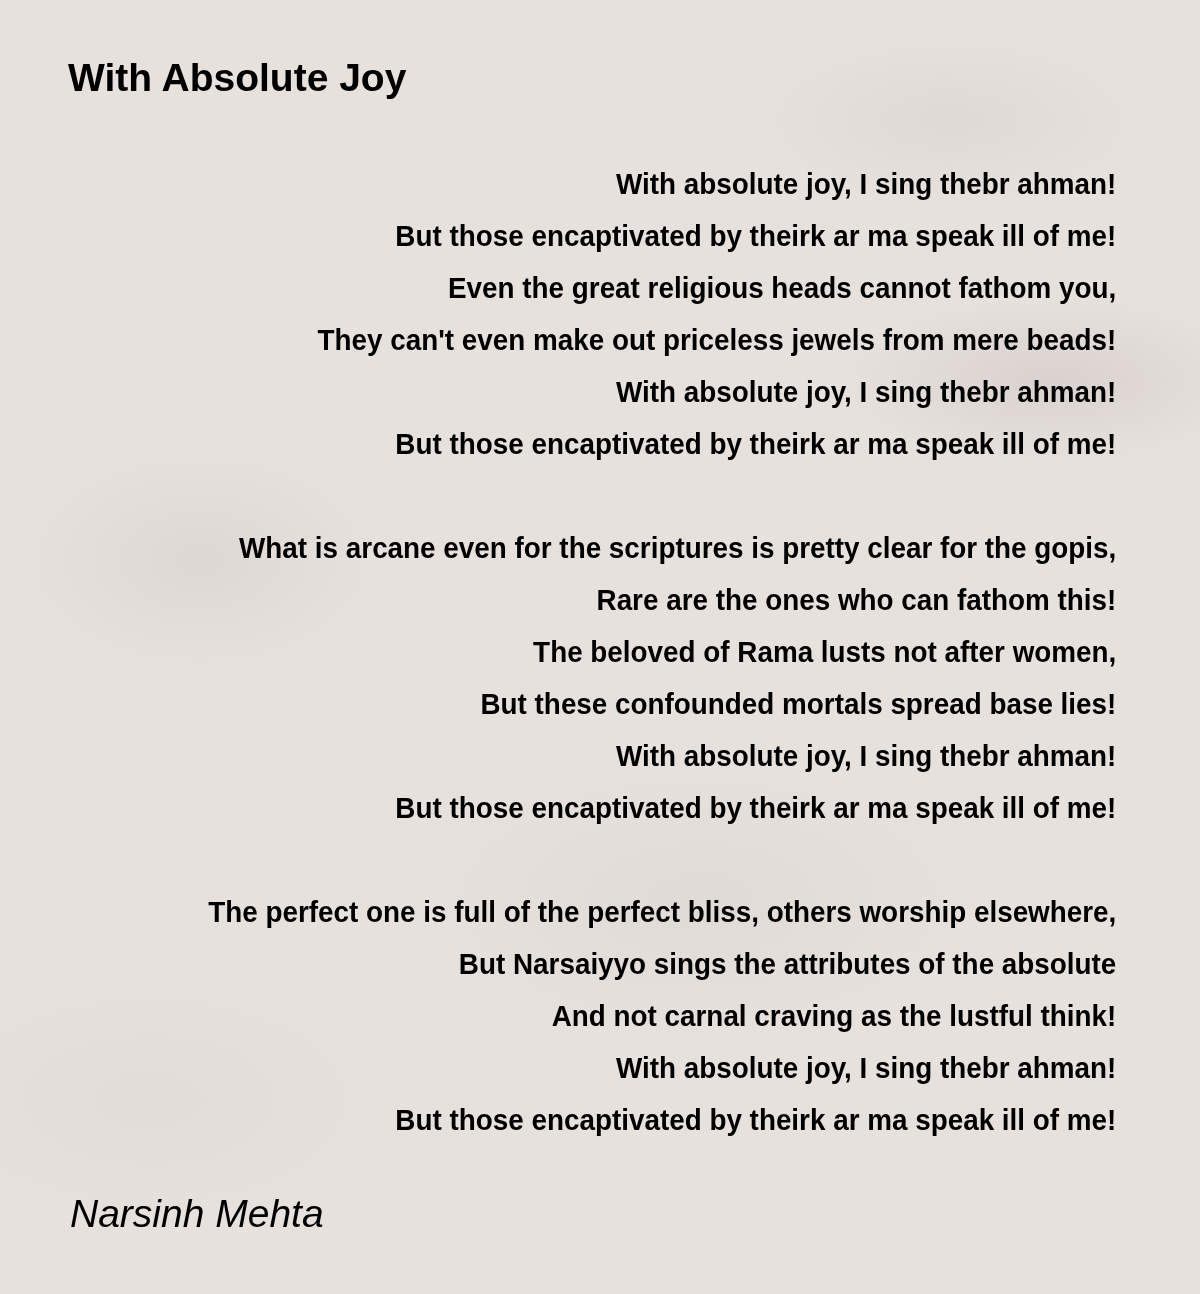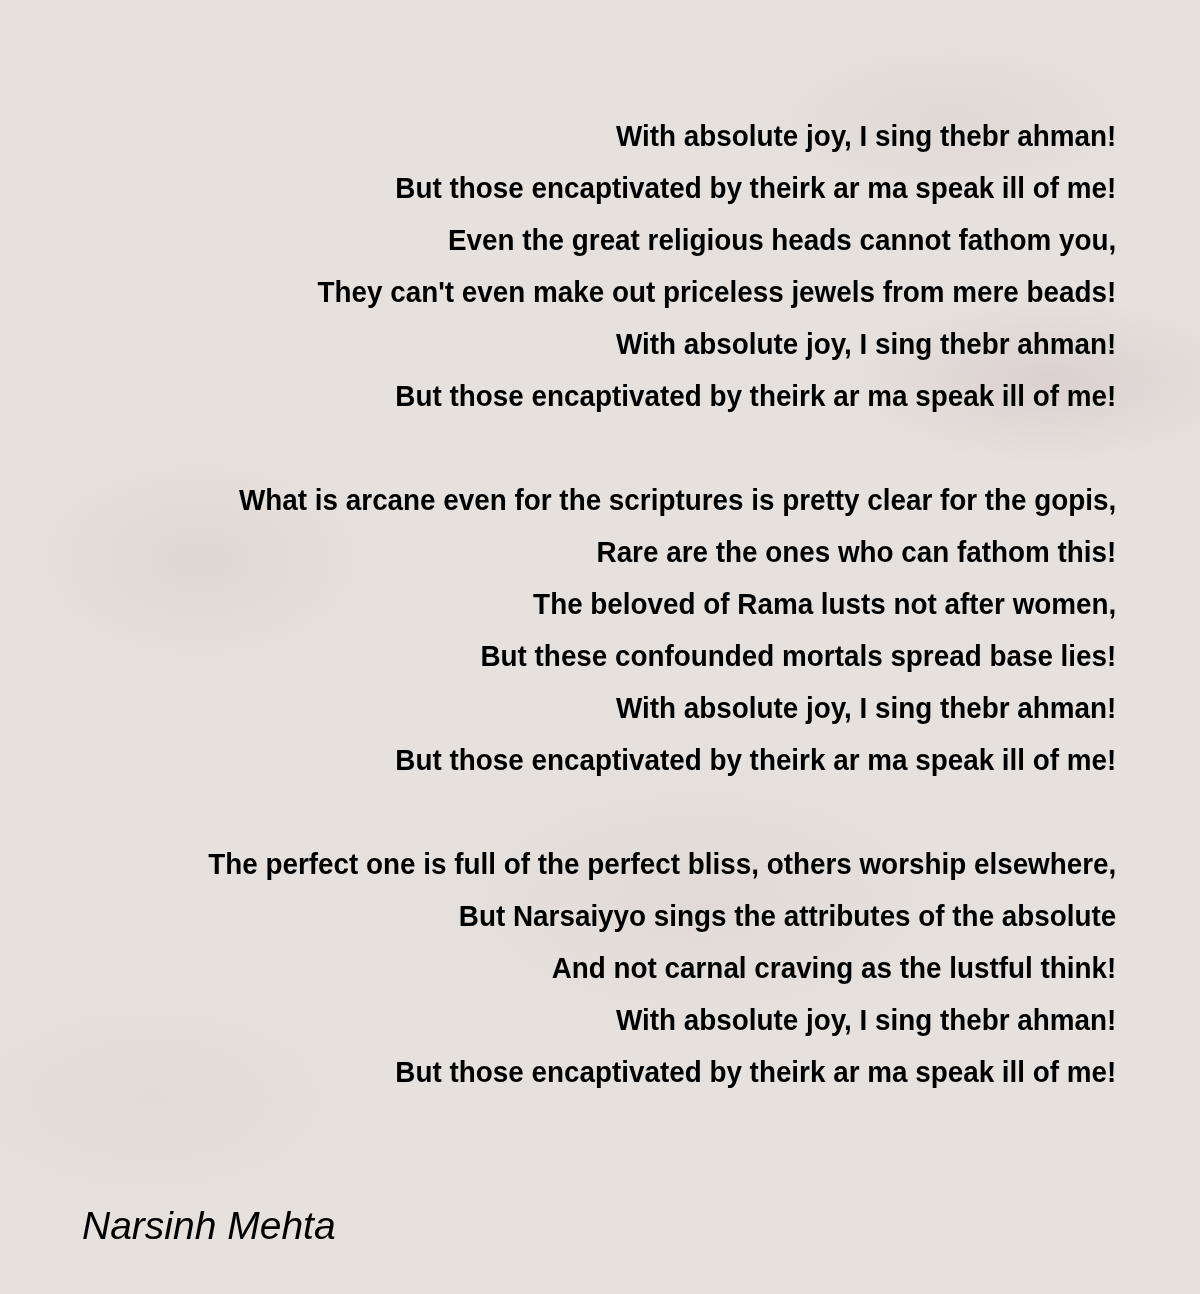--- a/index.html
+++ b/index.html
@@ -51,27 +51,28 @@
       transform: scaleX(0.96);
     }
     .author {
       position: absolute;
       left: 70px;
       top: 1192px;
       font-size: 39px;
       font-style: italic;
       font-weight: normal;
       line-height: 44px;
-      margin: 12px;
+      margin: 0;
     }
   </style>
 </head>
 <body>
 
 <div class="page">
+  <h1 class="title">With Absolute Joy</h1>
 
   <div class="poem">
     <div class="stanza">
       <div class="line">With absolute joy, I sing thebr ahman!</div>
       <div class="line">But those encaptivated by theirk ar ma speak ill of me!</div>
       <div class="line">Even the great religious heads cannot fathom you,</div>
       <div class="line">They can't even make out priceless jewels from mere beads!</div>
       <div class="line">With absolute joy, I sing thebr ahman!</div>
       <div class="line">But those encaptivated by theirk ar ma speak ill of me!</div>
     </div>

